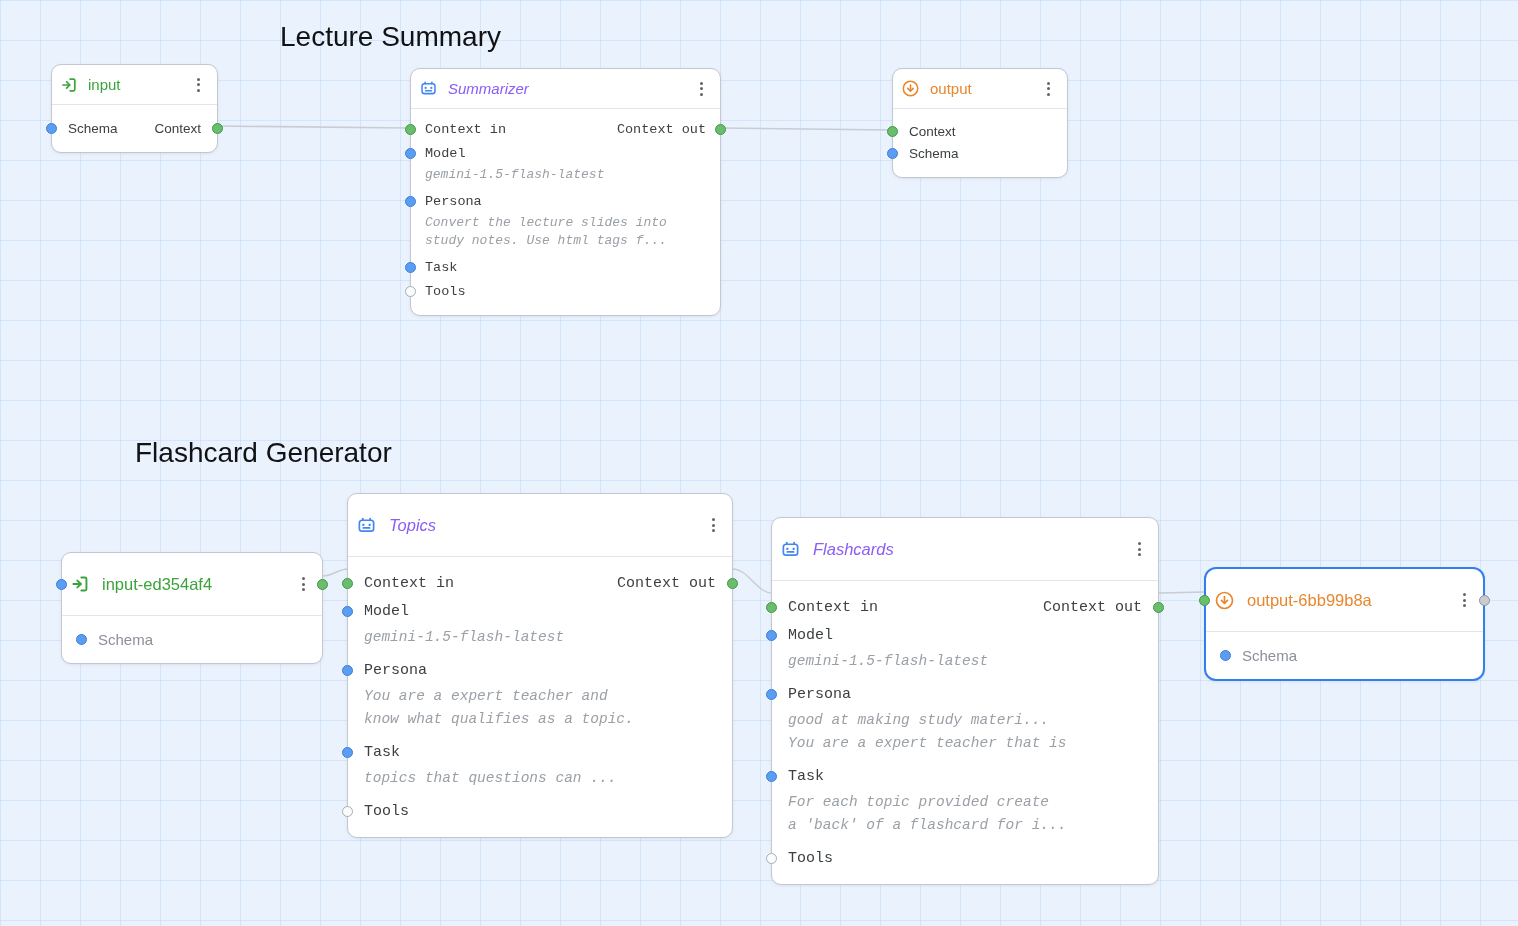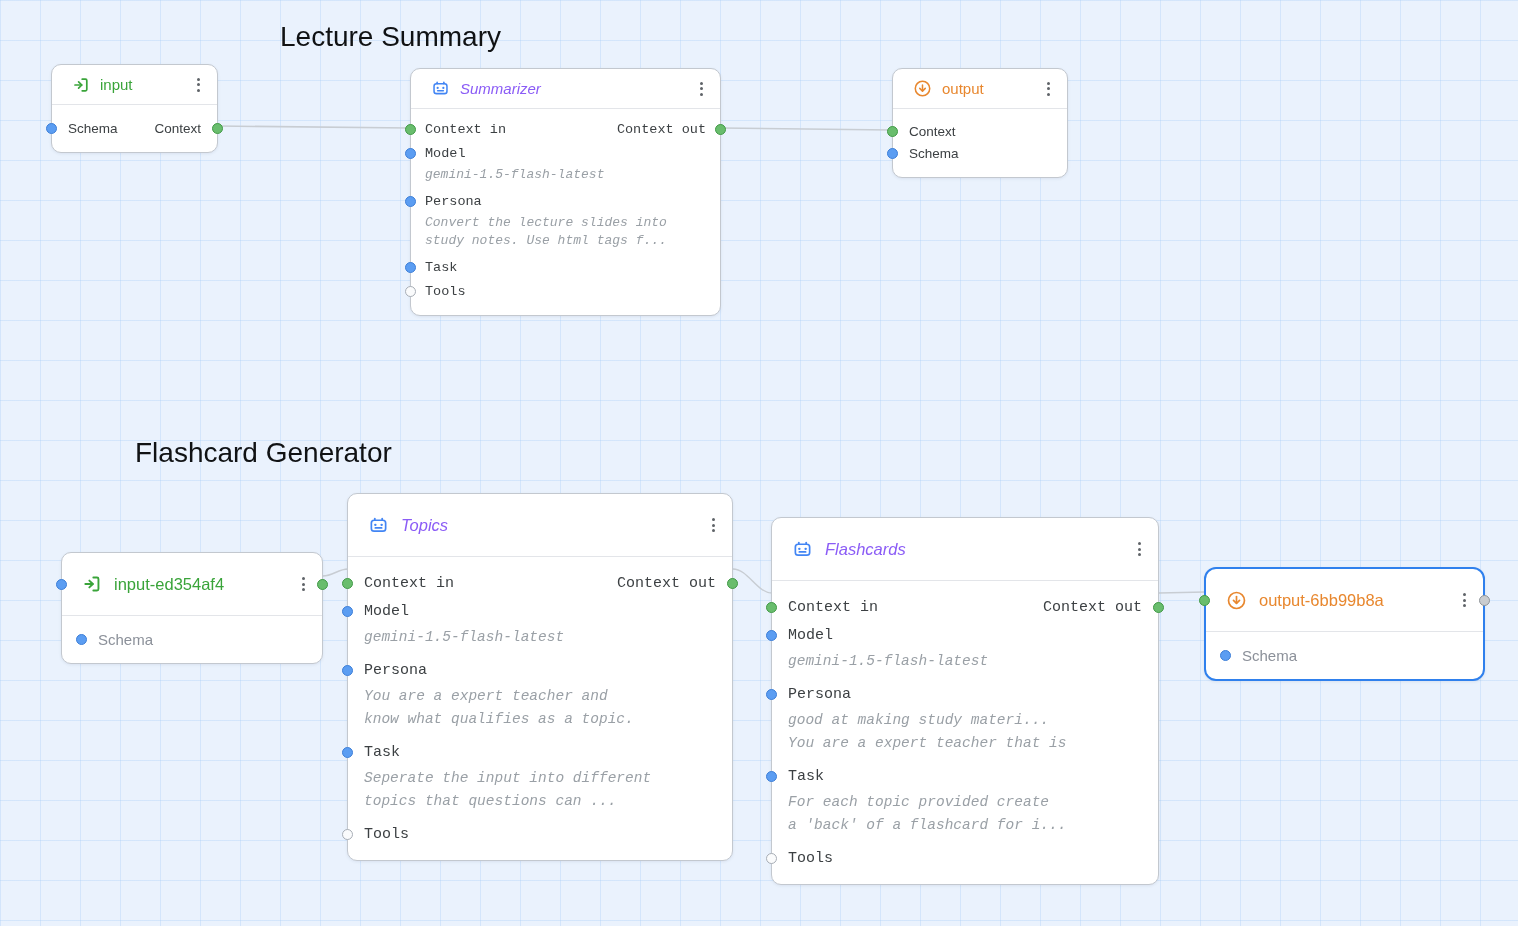--- a/index.html
+++ b/index.html
@@ -19,21 +19,21 @@
     white-space:nowrap; z-index:2;
   }
   svg.edges{ position:absolute; left:0; top:0; z-index:1; }
 
   .node{
     position:absolute; background:#fff; border:1px solid #c3c8cf;
     border-radius:10px; z-index:2; box-shadow:0 1px 3px rgba(70,90,120,.10);
   }
   .node.selected{ border:2px solid #2f80ed; border-radius:12px; }
 
-  .header{ display:flex; align-items:center; padding:0 12px 0 20px;
+  .header{ display:flex; align-items:center; padding:0 12px 0 8px;
            border-bottom:1px solid #e3e5e9; }
   .g1 .header{ height:40px; }
   .g2 .header{ height:63px; }
   .header .icon{ display:flex; align-items:center; margin-right:10px; }
   .g2 .header .icon{ margin-right:12px; }
   .title{ font-size:15px; white-space:nowrap; }
   .g2 .title{ font-size:16.5px; }
   .title.green{ color:#3aa43a; }
   .title.blue{ color:#8b5cf6;font-style:italic; }
   .title.orange{ color:#e8872e; }
@@ -253,21 +253,20 @@
       <div class="row-lbl after-val">
         <span class="port blue on-left"></span>
         <span class="lbl">Persona</span>
       </div>
       <div class="val">You are a expert teacher and</div>
       <div class="val">know what qualifies as a topic.</div>
       <div class="row-lbl after-val">
         <span class="port blue on-left"></span>
         <span class="lbl">Task</span>
       </div>
-      <div class="val">Seperate the input into different</div>
       <div class="val">topics that questions can ...</div>
       <div class="row-lbl after-val">
         <span class="port hollow on-left"></span>
         <span class="lbl">Tools</span>
       </div>
     </div>
   </div>
 
   <div class="node g2" style="left:771px; top:517px; width:388px">
     <div class="header">

